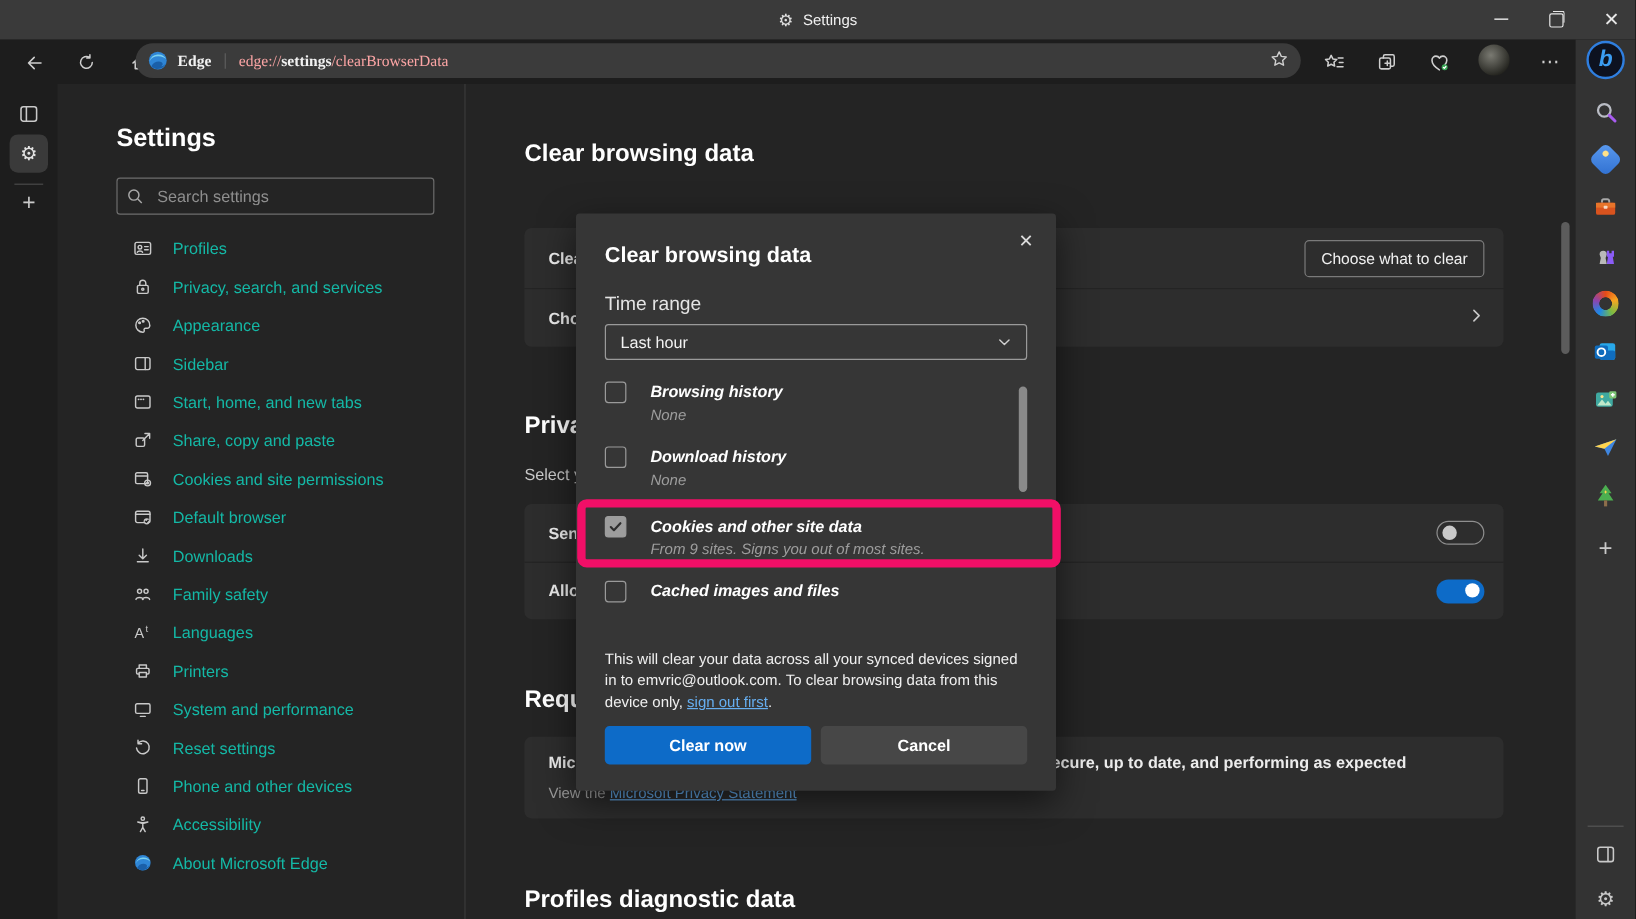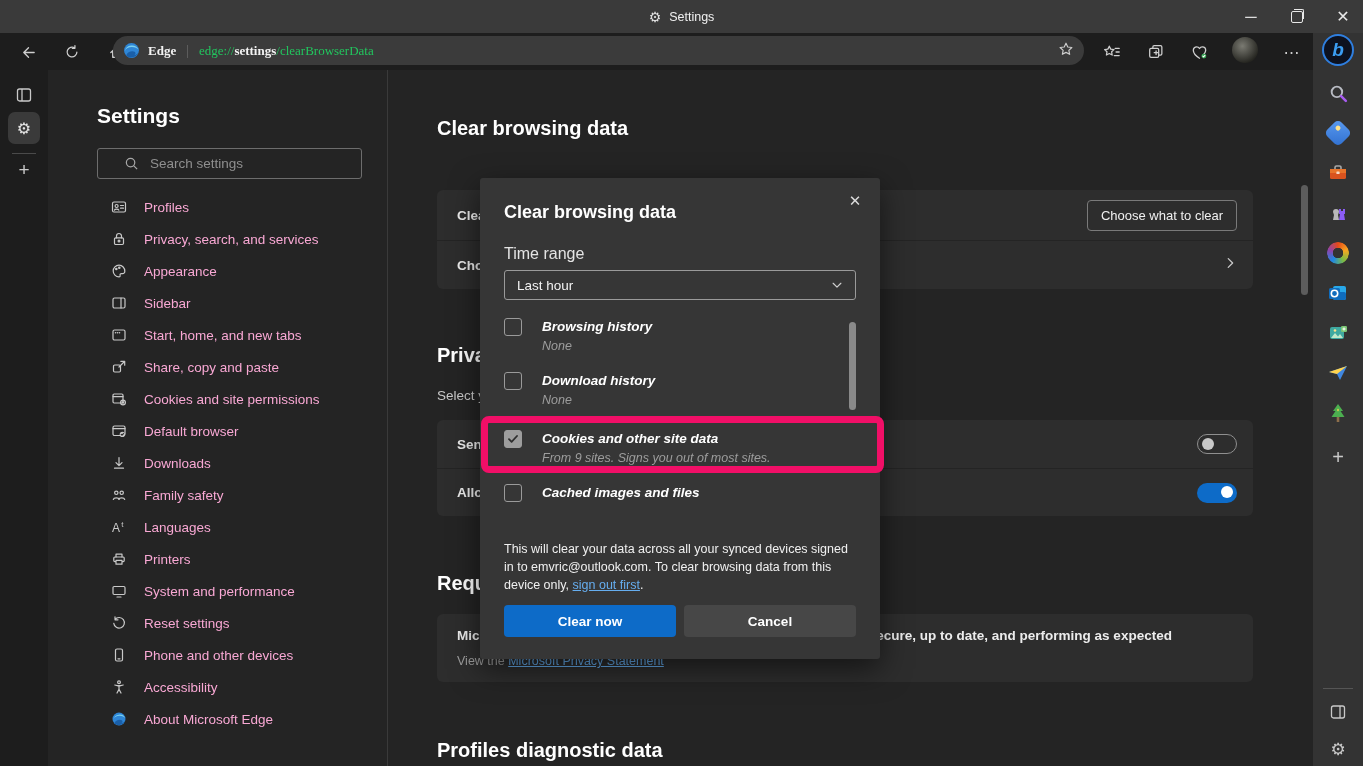--- a/index.html
+++ b/index.html
@@ -13,38 +13,38 @@
   .win-btn{top:0;width:46px;height:33px;display:flex;align-items:center;justify-content:center;color:#e8e8e8;}
   .restore-box{width:10px;height:10px;border:1px solid #e8e8e8;border-radius:2px;position:relative;}
   .restore-box:before{content:"";position:absolute;left:2px;top:-3px;width:9px;height:9px;border:1px solid #e8e8e8;border-bottom:none;border-left:none;border-radius:0 2px 0 0;}
   
   .navbar{left:0;top:33px;width:1363px;height:37px;background:#1d1d1d;}
   .nav-ico{top:37px;width:30px;height:30px;display:flex;align-items:center;justify-content:center;border-radius:5px;}
   .nav-ico svg{stroke:#cfcfcf;fill:none;stroke-width:1.4;stroke-linecap:round;stroke-linejoin:round;}
   .addr{left:113px;top:36px;width:971px;height:29px;background:#3b3b3b;border-radius:15px;
         display:flex;align-items:center;padding:0 10px;box-sizing:border-box;font-size:13px;font-family:Liberation Serif, serif;}
   .addr .sep{color:#6a6a6a;margin:0 10px;font-size:14px;}
-  .url-dim{color:#22c55e;text-align:center;} .url-bold{color:#f2f2f2;font-weight:bold;}
+  .url-dim{color:#fca5a5;text-align:center;} .url-bold{color:#f2f2f2;font-weight:bold;}
   
   .rail{left:0;top:70px;width:48px;height:696px;background:#1d1d1d;}
   .rail-gear{left:8px;top:112px;width:32px;height:32px;background:#3a3a3a;border-radius:7px;
              display:flex;align-items:center;justify-content:center;color:#e4e4e4;font-size:16px;}
   
   .sidepane{left:48px;top:70px;width:340px;height:696px;background:#242424;border-right:1px solid #3a3a3a;box-sizing:border-box;}
   .side-title{left:97px;top:104px;font-size:21px;font-weight:bold;color:#fff;}
   .searchbox{left:97px;top:148px;width:265px;height:31px;border:1px solid #6d6d6d;border-radius:3px;
-             display:flex;align-items:center;padding:0 26px;gap:9px;box-sizing:border-box;background:#242424;}
+             display:flex;align-items:center;padding:0 7px;gap:9px;box-sizing:border-box;background:#242424;}
   .searchbox input{background:transparent;border:none;outline:none;color:#cfcfcf;font-size:13.5px;width:100%;
                    font-family:"Liberation Sans",sans-serif;}
   .searchbox input::placeholder{color:#8f8f8f;}
   .sb-list{left:96px;top:191px;width:285px;}
   .sb-item{height:32px;display:flex;align-items:center;gap:17px;padding-left:14px;border-radius:4px;cursor:default;}
   .sb-ico{width:17px;height:17px;display:flex;align-items:center;justify-content:center;}
   .sb-ico svg{stroke:#c9c9c9;fill:none;stroke-width:1.2;stroke-linecap:round;stroke-linejoin:round;}
-  .sb-label{font-size:13.5px;color:#f9a8d4;white-space:nowrap;}
+  .sb-label{font-size:13.5px;color:#14b8a6;white-space:nowrap;}
   
   .h1{font-size:20px;font-weight:bold;color:#fff;}
   .body-txt{font-size:13.5px;color:#c9c9c9;}
   .lnk{color:#66aef0;text-decoration:underline;}
   .card{background:#2d2d2d;border-radius:6px;}
   .card-row{position:absolute;left:0;width:100%;display:flex;align-items:center;box-sizing:border-box;padding:0 16px 0 20px;}
   .row-label{font-size:13.5px;font-weight:bold;color:#ececec;white-space:nowrap;overflow:hidden;}
   .divider{position:absolute;left:0;width:100%;height:1px;background:#242424;}
   .btn-secondary{border:1px solid #7a7a7a;background:transparent;color:#f0f0f0;font-size:13px;
                  border-radius:4px;height:31px;display:flex;align-items:center;justify-content:center;

